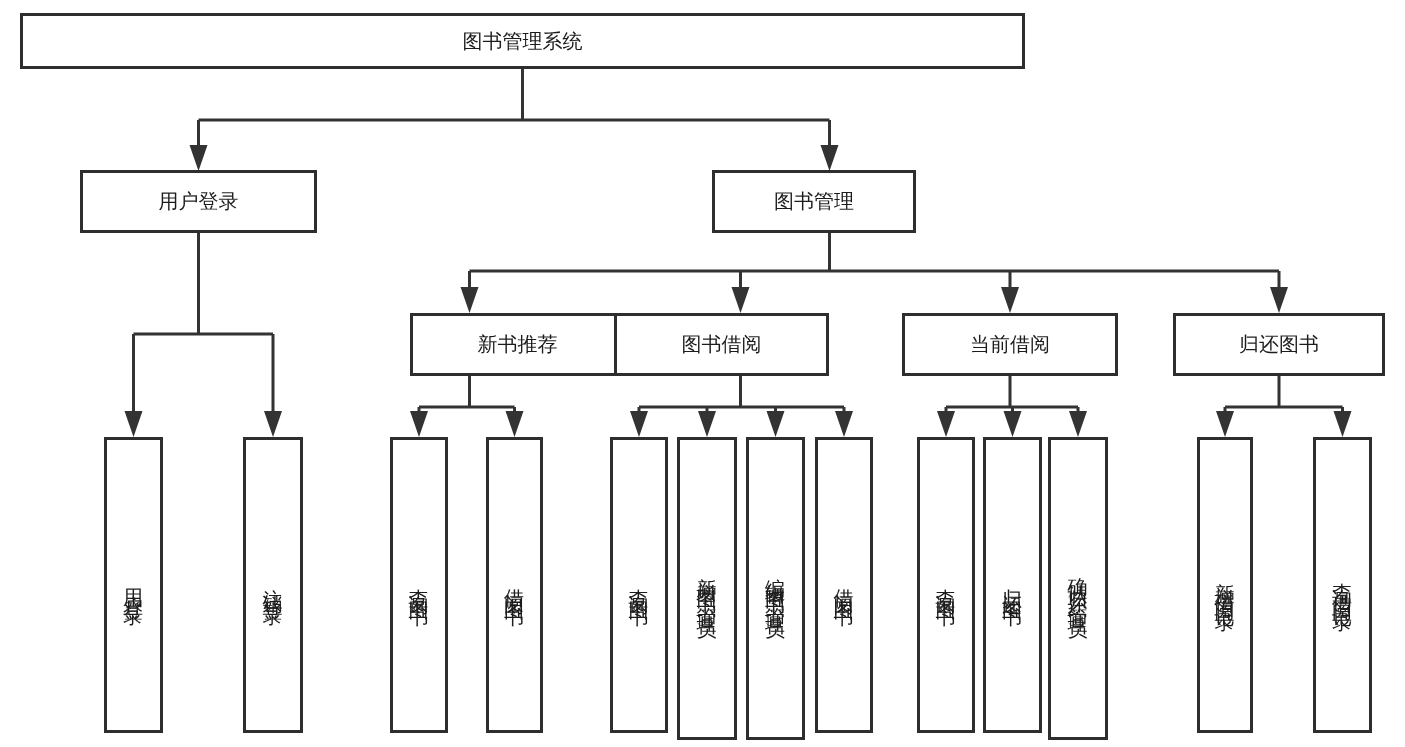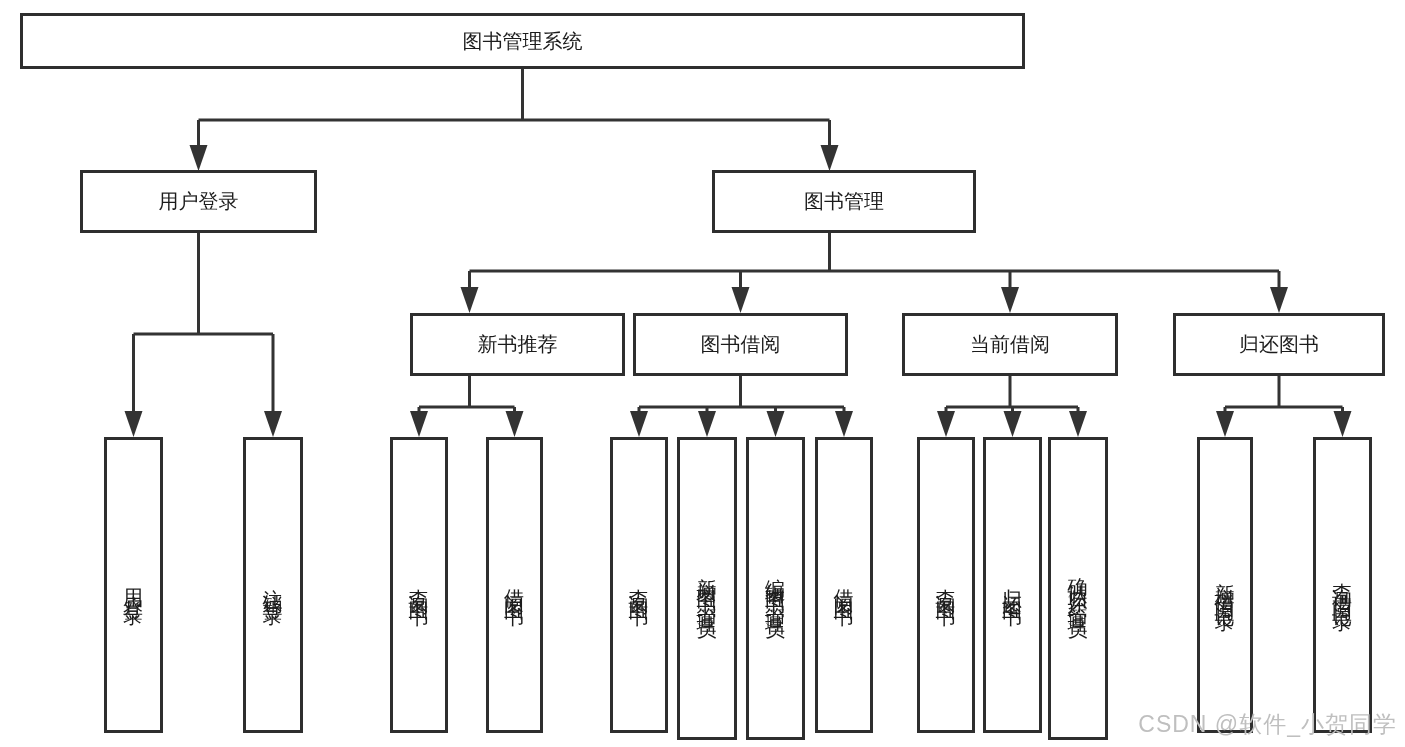--- a/index.html
+++ b/index.html
@@ -25,24 +25,24 @@
     writing-mode:vertical-rl;
     text-orientation:mixed;
     letter-spacing:6px;
     font-size:20px;
     line-height:1;
   }
   
   .b-root{left:20px;top:13px;width:1005px;height:56px;}
   
   .b-userlogin{left:80px;top:170px;width:237px;height:63px;}
-  .b-bookmgmt{left:712px;top:170px;width:264px;height:63px;}
+  .b-bookmgmt{left:712px;top:170px;width:204px;height:63px;}
   
   .b-newbook{left:362px;top:313px;width:215px;height:63px;margin-left:48px;}
-  .b-borrow{left:633px;top:313px;width:215px;height:63px;}
+  .b-borrow{left:614px;top:313px;width:215px;height:63px;}
   .b-current{left:902px;top:313px;width:216px;height:63px;}
   .b-record{left:1173px;top:313px;width:212px;height:63px;}
   
   .leaf{top:437px;height:296px;}
   .leaf-tall{top:437px;height:303px;}
   .b-a1{left:104px;width:59px;}
   .b-a2{left:243px;width:60px;}
   .b-b1{left:390px;width:58px;}
   .b-b2{left:486px;width:57px;}
   .b-c1{left:610px;width:58px;}
@@ -129,14 +129,13 @@
   <div class="box v-box leaf-tall b-c3" style="position:absolute;">编辑图书（管理员）</div>
   <div class="box v-box leaf b-c4">借阅图书</div>
 
   <div class="box v-box leaf b-d1">查询图书</div>
   <div class="box v-box leaf b-d2">归还图书</div>
   <div class="box v-box leaf-tall b-d3" style="position:absolute;">确认归还（管理员）</div>
 
   <div class="box v-box leaf b-e1">新增借阅记录</div>
   <div class="box v-box leaf b-e2">查询借阅记录</div>
 
-  <div id="watermark">CSDN @软件_小贺同学</div>
 </div>
 
 </body></html>

